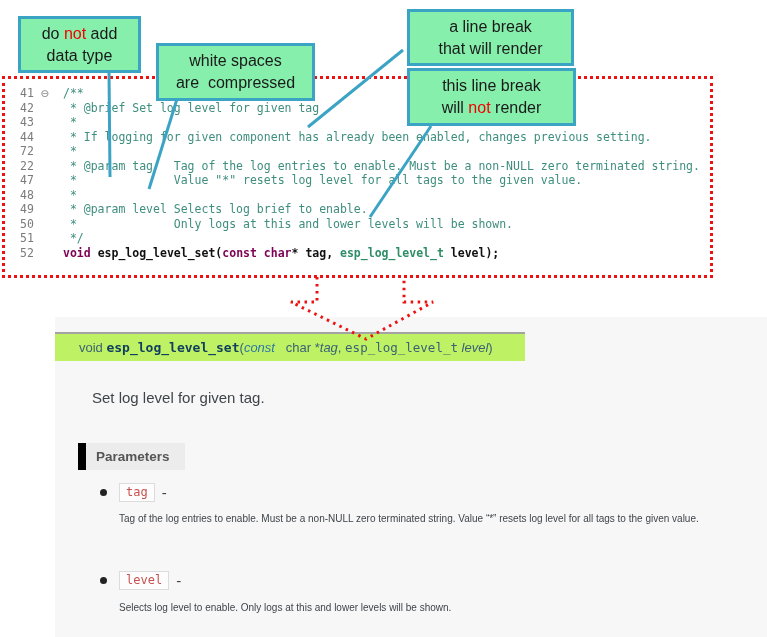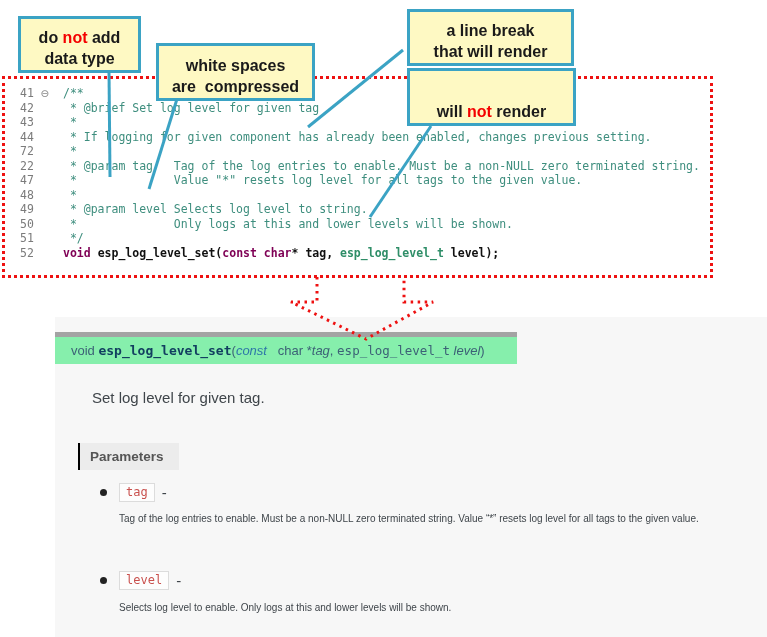--- a/index.html
+++ b/index.html
@@ -1,22 +1,22 @@
 <!DOCTYPE html>
 <html><head>
 <meta charset="utf-8">
 <style>
   html,body{margin:0;padding:0;background:#fff;}
   .canvas{position:relative;width:767px;height:637px;background:#fff;overflow:hidden;
           font-family:"Liberation Sans",sans-serif;}
 
   
-  .callout{position:absolute;box-sizing:border-box;background:#fef9c3;border:3px solid #3ba3c4;
-           display:flex;flex-direction:column;justify-content:flex-end;align-items:center;
-           font-size:16px;line-height:1.35;color:#1a1a1a;z-index:30;text-align:center;font-weight:bold;}
+  .callout{position:absolute;box-sizing:border-box;background:#86efac;border:3px solid #3ba3c4;
+           display:flex;flex-direction:column;justify-content:center;align-items:center;
+           font-size:16px;line-height:1.35;color:#1a1a1a;z-index:30;text-align:center;}
   .callout .cline{white-space:pre;}
   .callout .cline span{white-space:pre;}
   .red{color:#f40000;}
   #box1{left:18px;top:16px;width:123px;height:57px;}
   #box2{left:156px;top:43px;width:159px;height:58px;}
   #box3{left:407px;top:9px;width:167px;height:57px;}
   #box4{left:407px;top:68px;width:169px;height:58px;}
 
   
   .codeblock{position:absolute;left:2px;top:76px;width:711px;height:202px;box-sizing:border-box;
@@ -31,31 +31,31 @@
   .comment{color:#3e8e7e;}
   .kw{color:#7f0055;font-weight:bold;}
   .fn,.pl{color:#111;font-weight:bold;}
   .ty{color:#2f8e68;font-weight:bold;}
 
   
   .overlay{position:absolute;left:0;top:0;z-index:25;pointer-events:none;}
 
   
   .docpanel{position:absolute;left:55px;top:317px;width:712px;height:320px;background:#f7f7f7;z-index:5;}
-  .sigbar{position:absolute;left:0;top:15px;width:446px;height:27px;background:#86efac;
-          border-top:5px solid #a3a3a3;line-height:27px;padding-left:16px;box-sizing:content-box;
+  .sigbar{position:absolute;left:0;top:15px;width:446px;height:27px;background:#bef264;
+          border-top:2px solid #a3a3a3;line-height:27px;padding-left:24px;box-sizing:content-box;
           font-size:13px;color:#3c6176;white-space:pre;}
   .sigbar span{white-space:pre;}
   .sg-name{font-family:"DejaVu Sans Mono","Liberation Mono",monospace;font-weight:bold;
            color:#123f60;font-size:13px;}
   .sg-kw{font-style:italic;color:#2e76a8;}
   .sg-it{font-style:italic;}
   .sg-type{font-family:"DejaVu Sans Mono","Liberation Mono",monospace;font-size:12.5px;}
   .dp{position:absolute;left:25px;margin:12px;font-size:15px;color:#3f454a;}
-  .params-h{position:absolute;left:23px;top:126px;background:#ececec;border-left:2px solid #000000;
+  .params-h{position:absolute;left:23px;top:126px;background:#ececec;border-left:8px solid #000000;
             padding:6px 15px 6px 10px;font-size:13.5px;font-weight:bold;color:#555;}
   .prow{position:absolute;left:45px;display:flex;align-items:center;}
   .dot{width:7px;height:7px;border-radius:50%;background:#222;margin-right:12px;}
   .pbadge{display:inline-block;border:1px solid #dcdcdc;background:#fdfdfd;
           font-family:"DejaVu Sans Mono","Liberation Mono",monospace;font-size:12px;
           color:#c9504d;padding:0 6px;line-height:17px;}
   .pdash{margin-left:7px;font-size:15px;color:#3f454a;}
   .pdesc{position:absolute;left:64px;width:645px;margin:0;font-size:10px;line-height:25.5px;color:#3f454a;}
 </style>
 </head>
@@ -69,33 +69,34 @@
   </div>
   <div class="callout" id="box2">
     <div class="cline">white spaces</div>
     <div class="cline">are  compressed</div>
   </div>
   <div class="callout" id="box3">
     <div class="cline">a line break</div>
     <div class="cline">that will render</div>
   </div>
   <div class="callout" id="box4">
+    <div class="cline">this line break</div>
     <div class="cline"><span>will </span><span class="red">not</span><span> render</span></div>
   </div>
 
   <div class="codeblock">
     <div class="crow"><span class="lnum">41</span><span class="fold">⊖</span><span class="comment">/**</span></div>
     <div class="crow"><span class="lnum">42</span><span class="fold"></span><span class="comment"> * @brief Set log level for given tag</span></div>
     <div class="crow"><span class="lnum">43</span><span class="fold"></span><span class="comment"> *</span></div>
     <div class="crow"><span class="lnum">44</span><span class="fold"></span><span class="comment"> * If logging for given component has already been enabled, changes previous setting.</span></div>
     <div class="crow"><span class="lnum">72</span><span class="fold"></span><span class="comment"> *</span></div>
     <div class="crow"><span class="lnum">22</span><span class="fold"></span><span class="comment"> * @param tag   Tag of the log entries to enable. Must be a non-NULL zero terminated string.</span></div>
     <div class="crow"><span class="lnum">47</span><span class="fold"></span><span class="comment"> *              Value "*" resets log level for all tags to the given value.</span></div>
     <div class="crow"><span class="lnum">48</span><span class="fold"></span><span class="comment"> *</span></div>
-    <div class="crow"><span class="lnum">49</span><span class="fold"></span><span class="comment"> * @param level Selects log level to string.</span></div>
+    <div class="crow"><span class="lnum">49</span><span class="fold"></span><span class="comment"> * @param level Selects log brief to enable.</span></div>
     <div class="crow"><span class="lnum">50</span><span class="fold"></span><span class="comment"> *              Only logs at this and lower levels will be shown.</span></div>
     <div class="crow"><span class="lnum">51</span><span class="fold"></span><span class="comment"> */</span></div>
     <div class="crow"><span class="lnum">52</span><span class="fold"></span><span><span class="kw">void</span><span class="pl"> </span><span class="fn">esp_log_level_set</span><span class="pl">(</span><span class="kw">const</span><span class="pl"> </span><span class="kw">char</span><span class="pl">* tag, </span><span class="ty">esp_log_level_t</span><span class="pl"> level);</span></span></div>
   </div>
 
   <div class="docpanel">
     <div class="sigbar"><span>void </span><span class="sg-name">esp_log_level_set</span><span>(</span><span class="sg-kw">const</span><span>  </span><span> char *</span><span class="sg-it">tag</span><span>, </span><span class="sg-type">esp_log_level_t</span><span class="sg-it"> level</span><span>)</span></div>
 
     <p class="dp" style="top:60px;">Set log level for given tag.</p>
 

